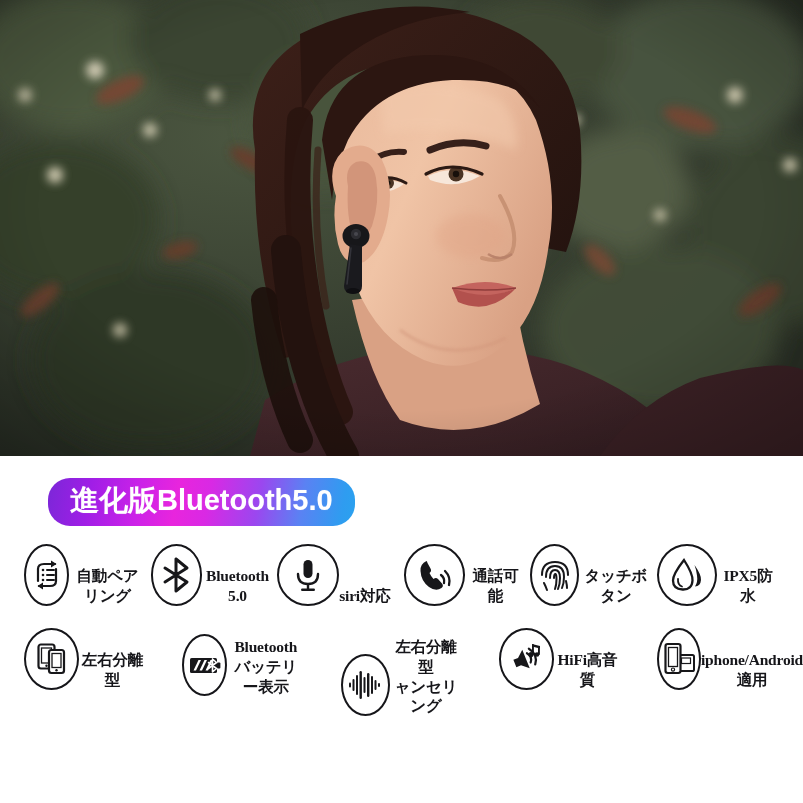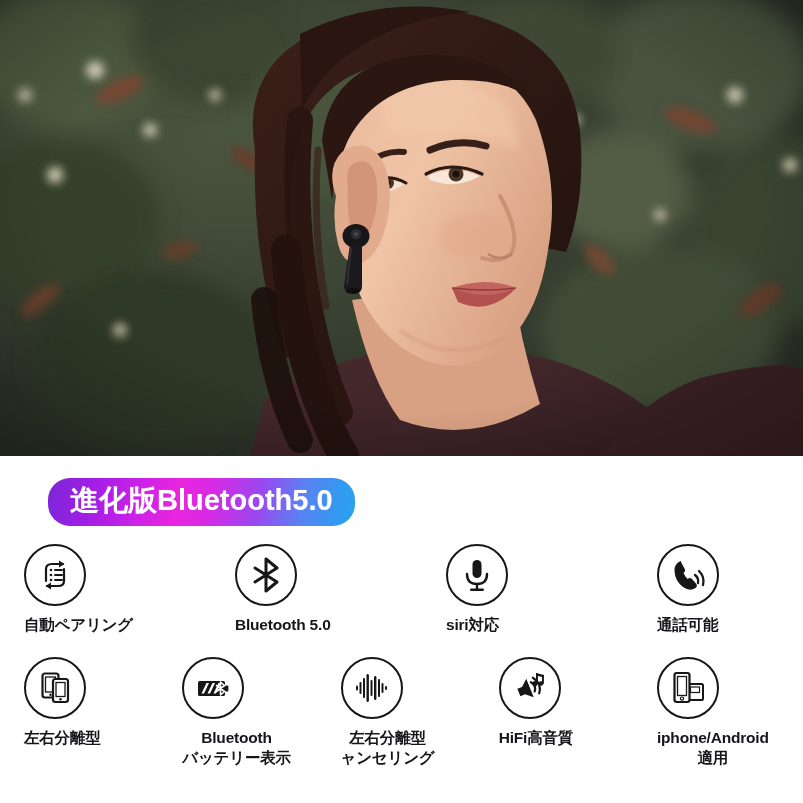--- a/index.html
+++ b/index.html
@@ -84,22 +84,23 @@
     box-sizing: border-box;
     padding: 0 24px;
     justify-content: space-between;
     align-items: flex-start;
   }
   .row2 { margin-top: 22px; gap: 26px; }
 
   .cell {
     width: 122px;
     display: flex;
-    flex-direction: column;
-    align-items: flex-start;
+    flex-direction: row;
+    align-items: flex-end;
+    font-family: Liberation Serif, serif;
   }
   .circle {
     width: 62px;
     height: 62px;
     border: 2px solid #16161a;
     border-radius: 50%;
     display: flex;
     align-items: center;
     justify-content: center;
     box-sizing: border-box;
@@ -324,21 +325,48 @@
               <path d="M12.5 6 Q6 9 6.5 16 Q7 26 15 32 Q22 37 27.5 33
                        Q30 31 28 28.5 L24 24 Q22 22 19.5 24 Q17 21.5 15.5 18
                        Q18 16 16.5 13.5 L13.5 8 Q13 6 12.5 6 Z" fill="#17171a"></path>
               <path d="M27 20 Q31 23 30 28" stroke="#17171a" stroke-width="2.3" fill="none" stroke-linecap="round"></path>
               <path d="M31 16 Q37 22 35 30" stroke="#17171a" stroke-width="2.3" fill="none" stroke-linecap="round"></path>
             </svg>
           </span>
           <span class="cap">通話可能</span>
         </div>
 
-
+        <div class="cell">
+          <span class="circle">
+            <svg width="40" height="40" viewBox="0 0 40 40">
+              <g stroke="#17171a" fill="none" stroke-linecap="round" stroke-width="2">
+                <path d="M7 20 Q7 7 20 7 Q33 7 33 20"></path>
+                <path d="M11 22 Q11 11 20 11 Q29 11 29 22 Q29 28 27 33"></path>
+                <path d="M15 23 Q15 15 20 15 Q25 15 25 23 Q25 29 23 34"></path>
+                <path d="M19 23 Q19 19 20.5 19 Q21.5 20 21.5 24 Q21.5 30 20 34"></path>
+                <path d="M9 28 Q11 32 12 35"></path>
+                <path d="M31 26 Q32 30 32 33"></path>
+              </g>
+            </svg>
+          </span>
+          <span class="cap">タッチボタン</span>
+        </div>
+
+        <div class="cell">
+          <span class="circle">
+            <svg width="40" height="40" viewBox="0 0 40 40">
+              <path d="M17 5 Q6 19 6 25.5 Q6 34 15.5 34.5 Q25 35 25.5 25.5
+                       Q26 19 17 5 Z" stroke="#17171a" stroke-width="2.3" fill="none"></path>
+              <path d="M11 24 Q10.5 30 15 31.5" stroke="#17171a" stroke-width="1.8" fill="none" stroke-linecap="round"></path>
+              <path d="M27.5 10 Q34.5 20 34 25 Q33.5 31 28 31.5
+                       Q31 27 30 20.5 Q29.4 15 27.5 10 Z" fill="#17171a"></path>
+            </svg>
+          </span>
+          <span class="cap">IPX5防水</span>
+        </div>
       </div>
 
       <div class="row row2">
 
         <div class="cell">
           <span class="circle">
             <svg width="40" height="40" viewBox="0 0 40 40">
               <rect x="7.5" y="5.5" width="16" height="24" rx="2.4" stroke="#17171a" stroke-width="2.2" fill="#fff"></rect>
               <rect x="10.5" y="9" width="10" height="15" fill="#fff" stroke="#17171a" stroke-width="1.3"></rect>
               <circle cx="15.5" cy="26.8" r="1.2" fill="#17171a"></circle>

